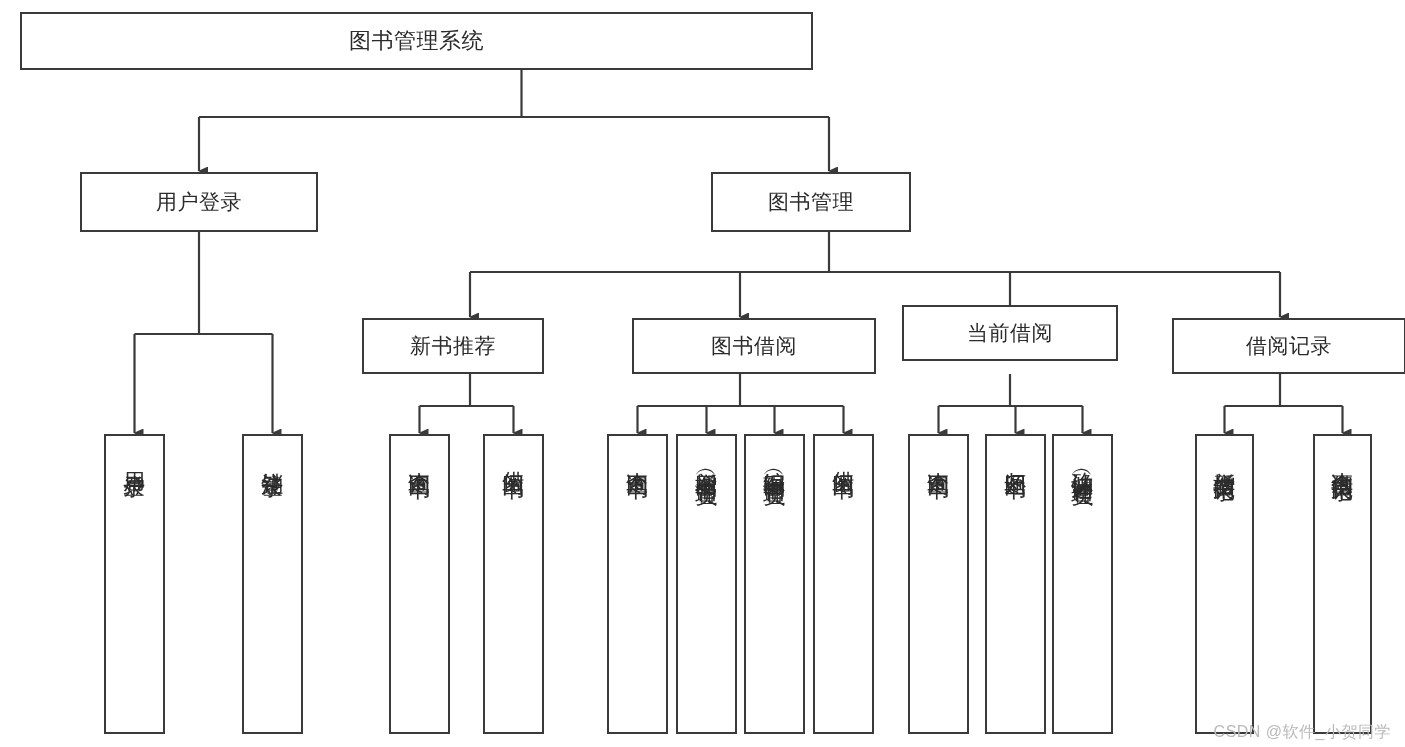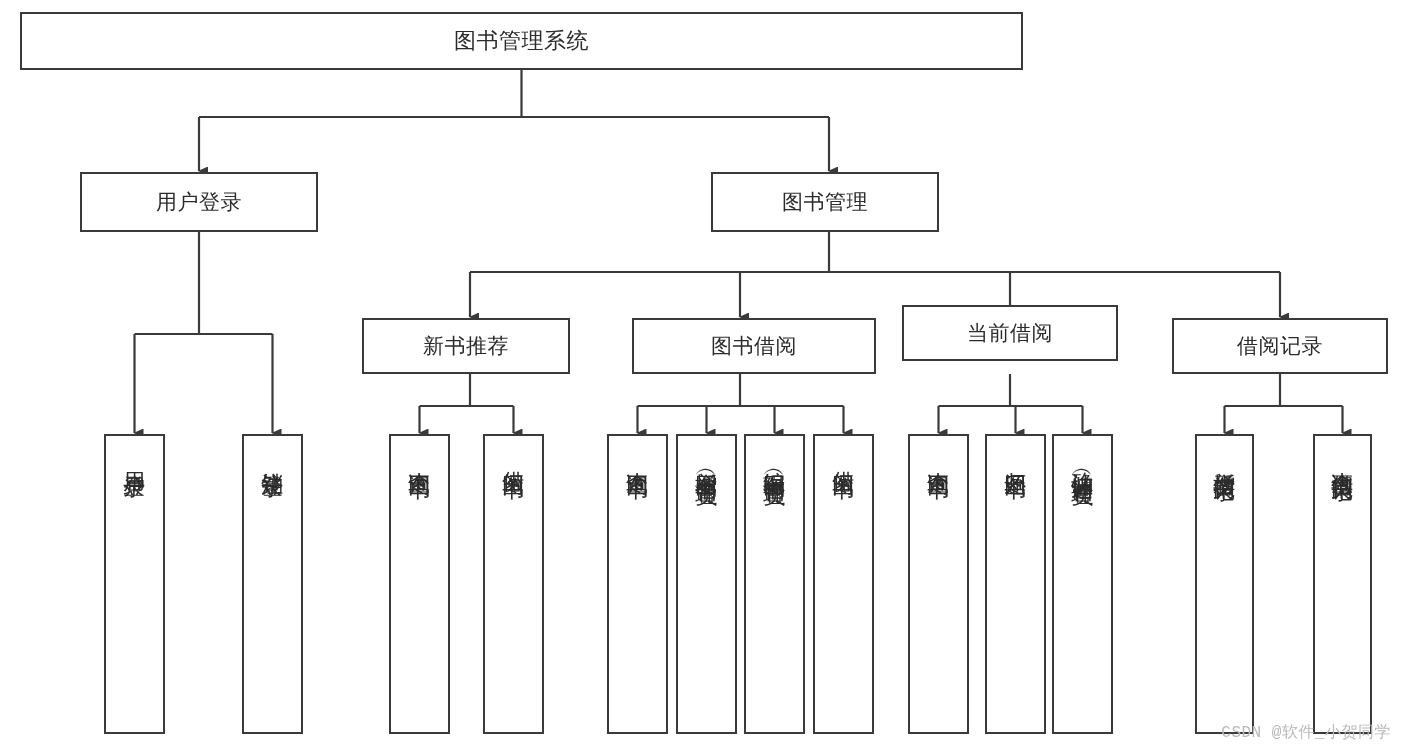--- a/index.html
+++ b/index.html
@@ -67,21 +67,21 @@
     fill: none;
   }
   .watermark {
     position: absolute;
     right: 14px;
     bottom: 4px;
     font-size: 16px;
     color: #b9b9b9;
     letter-spacing: 0.5px;
     white-space: nowrap;
-    font-family: Liberation Mono, monospace;
+    font-family: Liberation Sans, sans-serif;
   }
 </style>
 </head>
 <body>
 
 <div id="canvas">
   <svg class="links" id="links-layer" viewBox="0 0 1405 747" xmlns="http://www.w3.org/2000/svg">
     <defs>
       <marker id="arrowhead" markerWidth="9" markerHeight="10" refX="4.5" refY="9" orient="auto" markerUnits="userSpaceOnUse">
         <polygon points="0,0 9,0 4.5,10" fill="#3a3a3a"></polygon>
@@ -118,39 +118,39 @@
         <line x1="1015.5" y1="406" x2="1015.5" y2="433" class="link-line" marker-end="url(#arrowhead)"></line>
         <line x1="1082.5" y1="406" x2="1082.5" y2="433" class="link-line" marker-end="url(#arrowhead)"></line>
         <line x1="1280" y1="374" x2="1280" y2="406" class="link-line"></line>
         <line x1="1224.5" y1="406" x2="1342.5" y2="406" class="link-line"></line>
         <line x1="1224.5" y1="406" x2="1224.5" y2="433" class="link-line" marker-end="url(#arrowhead)"></line>
         <line x1="1342.5" y1="406" x2="1342.5" y2="433" class="link-line" marker-end="url(#arrowhead)"></line>
       </g>
   </svg>
 
   <div id="nodes-layer">
-      <div class="node horizontal root" style="left: 20px; top: 12px; width: 1003px; height: 58px;">
+      <div class="node horizontal root" style="left: 20px; top: 12px; width: 793px; height: 58px;">
         <span class="node-label">图书管理系统</span>
       </div>
       <div class="node horizontal" style="left: 80px; top: 172px; width: 238px; height: 60px;">
         <span class="node-label">用户登录</span>
       </div>
-      <div class="node horizontal" style="left: 711px; top: 172px; width: 228px; height: 60px;">
+      <div class="node horizontal" style="left: 711px; top: 172px; width: 200px; height: 60px;">
         <span class="node-label">图书管理</span>
       </div>
-      <div class="node horizontal" style="left: 362px; top: 318px; width: 208px; height: 56px;">
+      <div class="node horizontal" style="left: 362px; top: 318px; width: 182px; height: 56px;">
         <span class="node-label">新书推荐</span>
       </div>
       <div class="node horizontal" style="left: 632px; top: 318px; width: 244px; height: 56px;">
         <span class="node-label">图书借阅</span>
       </div>
       <div class="node horizontal" style="left: 902px; top: 305px; width: 216px; height: 56px;">
         <span class="node-label">当前借阅</span>
       </div>
-      <div class="node horizontal" style="left: 1172px; top: 318px; width: 216px; height: 56px;">
+      <div class="node horizontal" style="left: 1172px; top: 318px; width: 234px; height: 56px;">
         <span class="node-label">借阅记录</span>
       </div>
       <div class="node vertical" style="left: 104px; top: 434px; width: 61px; height: 300px;">
         <span class="node-label">用户登录</span>
       </div>
       <div class="node vertical" style="left: 242px; top: 434px; width: 61px; height: 300px;">
         <span class="node-label">注销登录</span>
       </div>
       <div class="node vertical" style="left: 389px; top: 434px; width: 61px; height: 300px;">
         <span class="node-label">查询图书</span>

